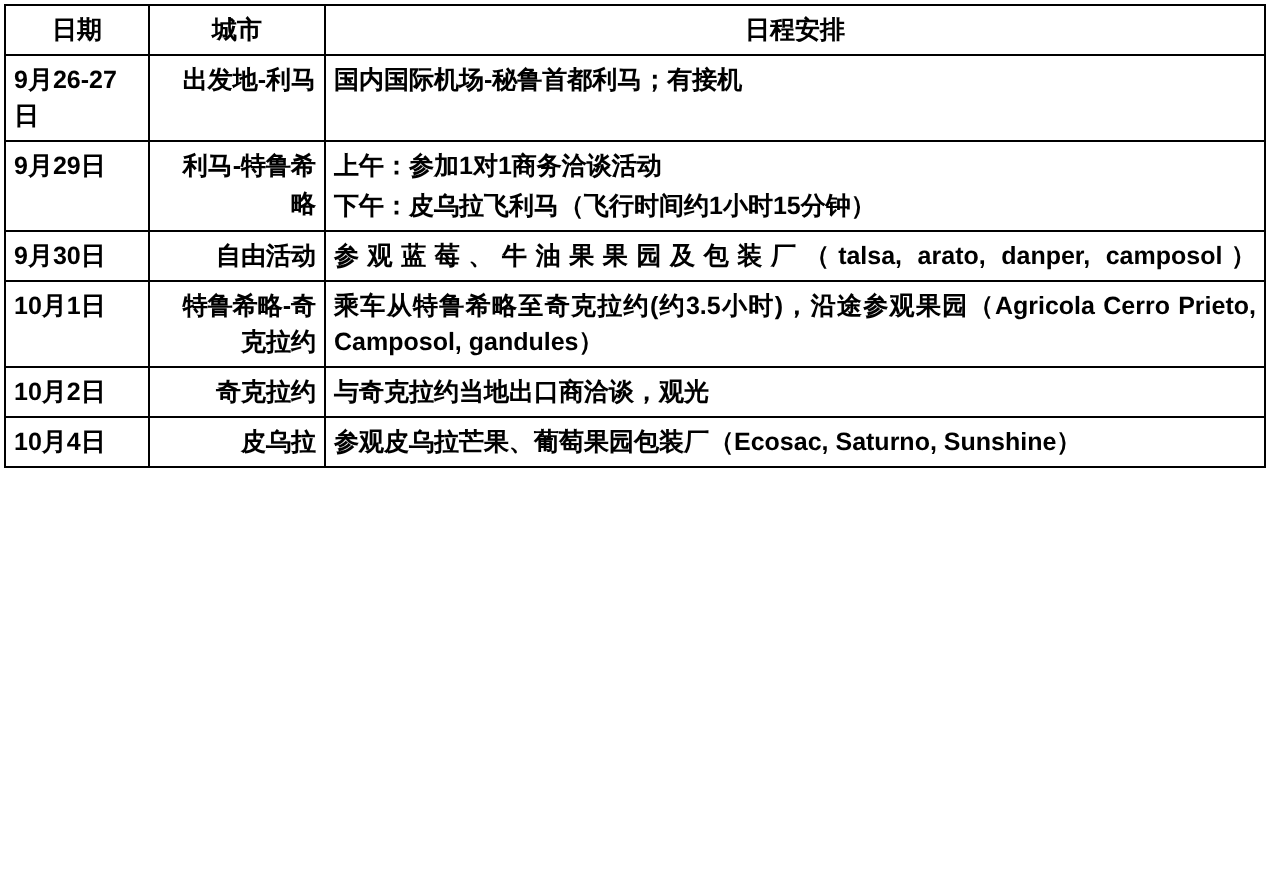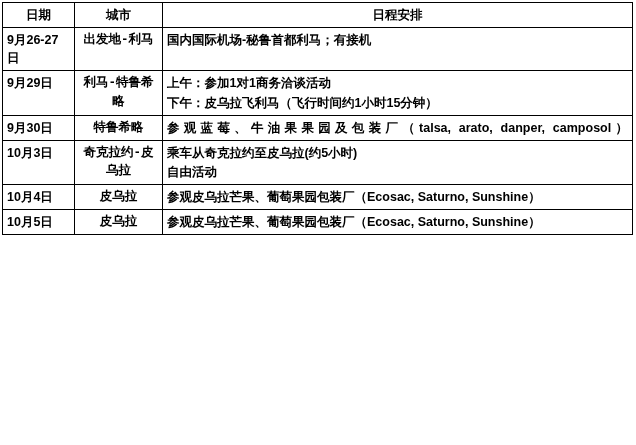--- a/index.html
+++ b/index.html
@@ -46,23 +46,22 @@
     padding-bottom: 4px;
     vertical-align: middle;
   }
   td.date-cell {
     text-align: left;
     white-space: normal;
     word-break: break-all;
     margin-top: 18px;
   }
   td.city-cell {
-    text-align: center;
+    text-align: right;
     word-break: break-all;
-    font-family: Liberation Mono, monospace;
   }
   td.detail-cell {
     text-align: justify;
     text-justify: inter-ideograph;
   }
   .line { display: block; }
   .line + .line { margin-top: 1px; }
   .ul { }
   .spread {
     display: block;
@@ -102,49 +101,48 @@
         <td class="date-cell">9月29日</td>
         <td class="city-cell">利马-特鲁希略</td>
         <td class="detail-cell">
           <span class="line">上午：参加1对1商务洽谈活动</span>
           <span class="line">下午：皮乌拉飞利马（飞行时间约1小时15分钟）</span>
         </td>
       </tr>
 
       <tr>
         <td class="date-cell">9月30日</td>
-        <td class="city-cell">特鲁希略</td>
+        <td class="city-cell">自由活动</td>
         <td class="detail-cell">
           <span class="spread"><span>参观蓝莓、牛油果果园及包装厂（</span><span class="ul">talsa, arato, danper, camposol</span><span>）</span></span>
         </td>
       </tr>
 
-
+      <tr>
+        <td class="date-cell">10月1日</td>
+        <td class="city-cell">特鲁希略-奇克拉约</td>
+        <td class="detail-cell">
+          <span class="line">乘车从特鲁希略至奇克拉约(约3.5小时)，沿途参观果园（<span class="ul">Agricola Cerro Prieto, Camposol, gandules</span>）</span>
+        </td>
+      </tr>
 
       <tr>
-        <td class="date-cell">10月3日</td>
-        <td class="city-cell">奇克拉约-皮乌拉</td>
+        <td class="date-cell">10月2日</td>
+        <td class="city-cell">奇克拉约</td>
         <td class="detail-cell">
-          <span class="line">乘车从奇克拉约至皮乌拉(约5小时)</span>
-          <span class="line">自由活动</span>
+          <span class="line">与奇克拉约当地出口商洽谈，观光</span>
         </td>
       </tr>
+
 
       <tr>
         <td class="date-cell">10月4日</td>
         <td class="city-cell">皮乌拉</td>
         <td class="detail-cell">
           <span class="line">参观皮乌拉芒果、葡萄果园包装厂（<span class="ul">Ecosac, Saturno, Sunshine</span>）</span>
         </td>
       </tr>
 
-      <tr>
-        <td class="date-cell">10月5日</td>
-        <td class="city-cell">皮乌拉</td>
-        <td class="detail-cell">
-          <span class="line">参观皮乌拉芒果、葡萄果园包装厂（<span class="ul">Ecosac, Saturno, Sunshine</span>）</span>
-        </td>
-      </tr>
 
 
     </tbody>
   </table>
 </div>
 
 </body></html>

